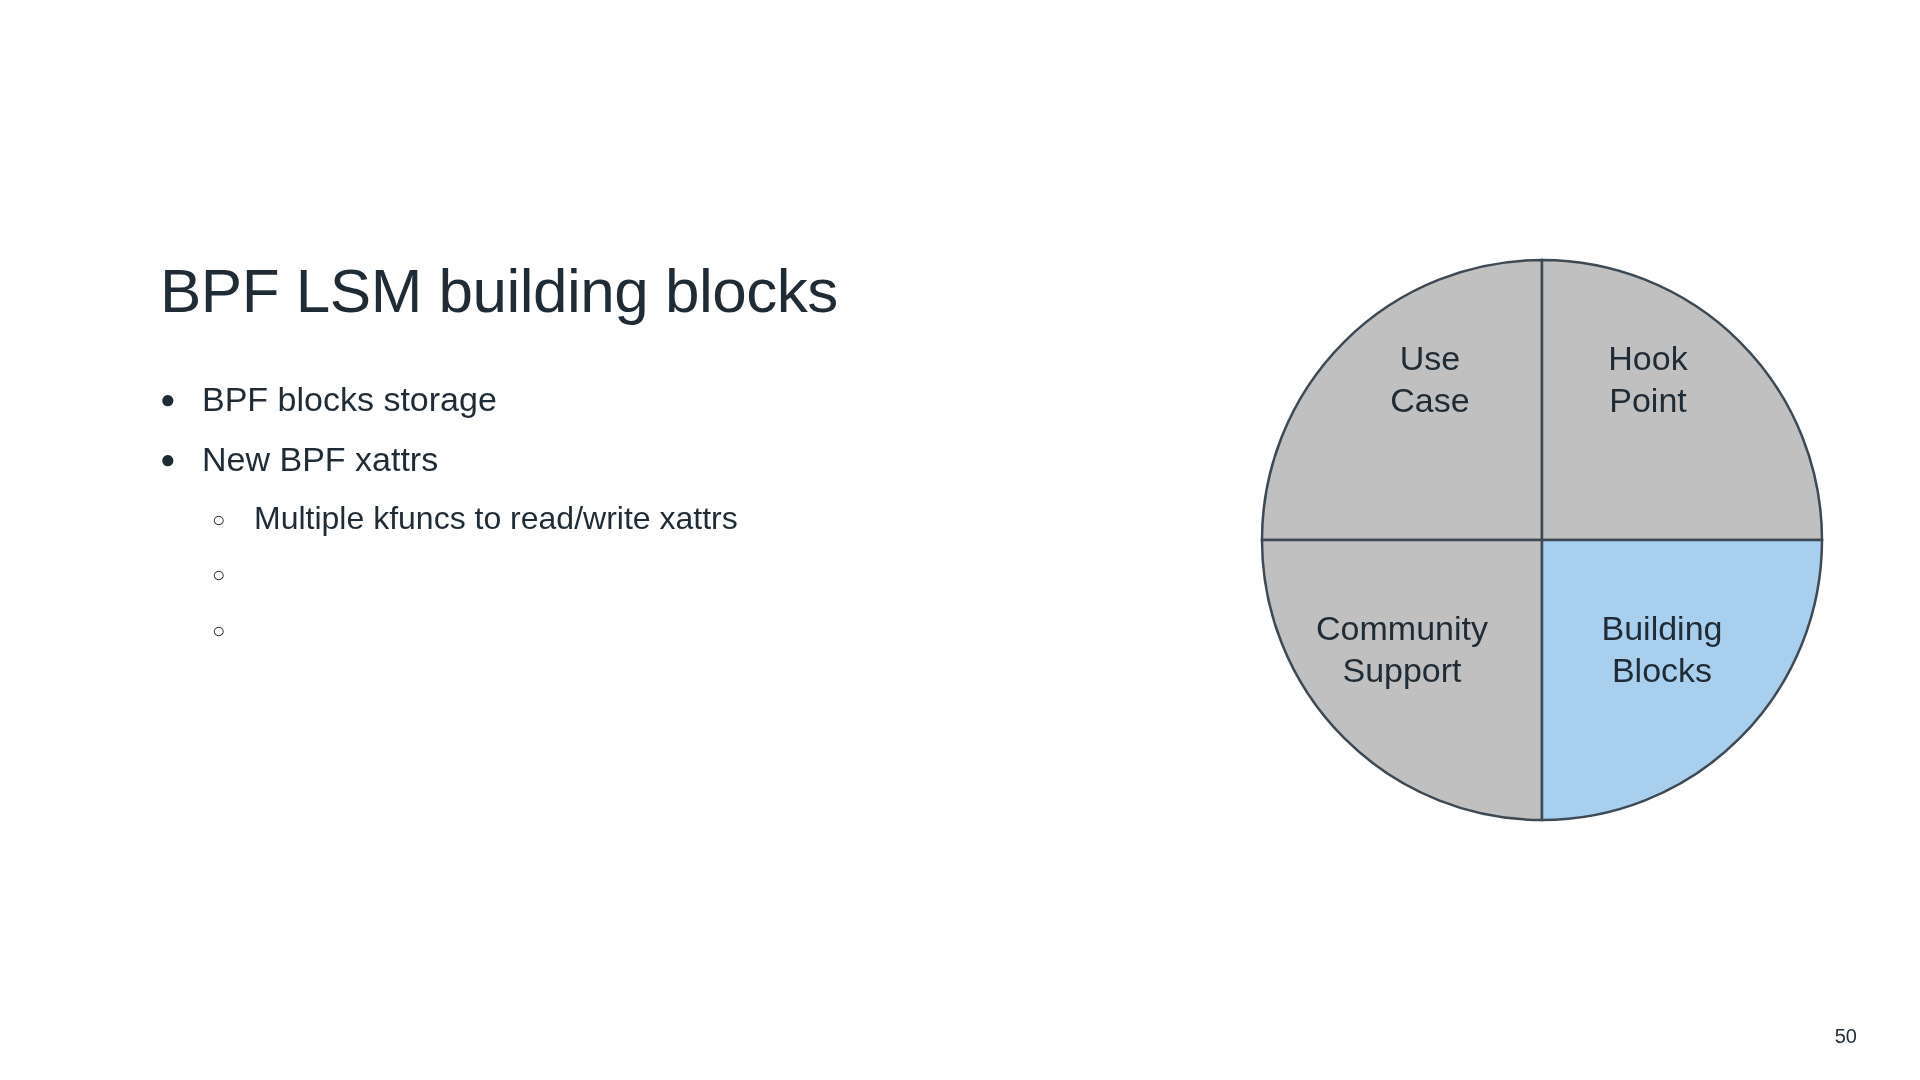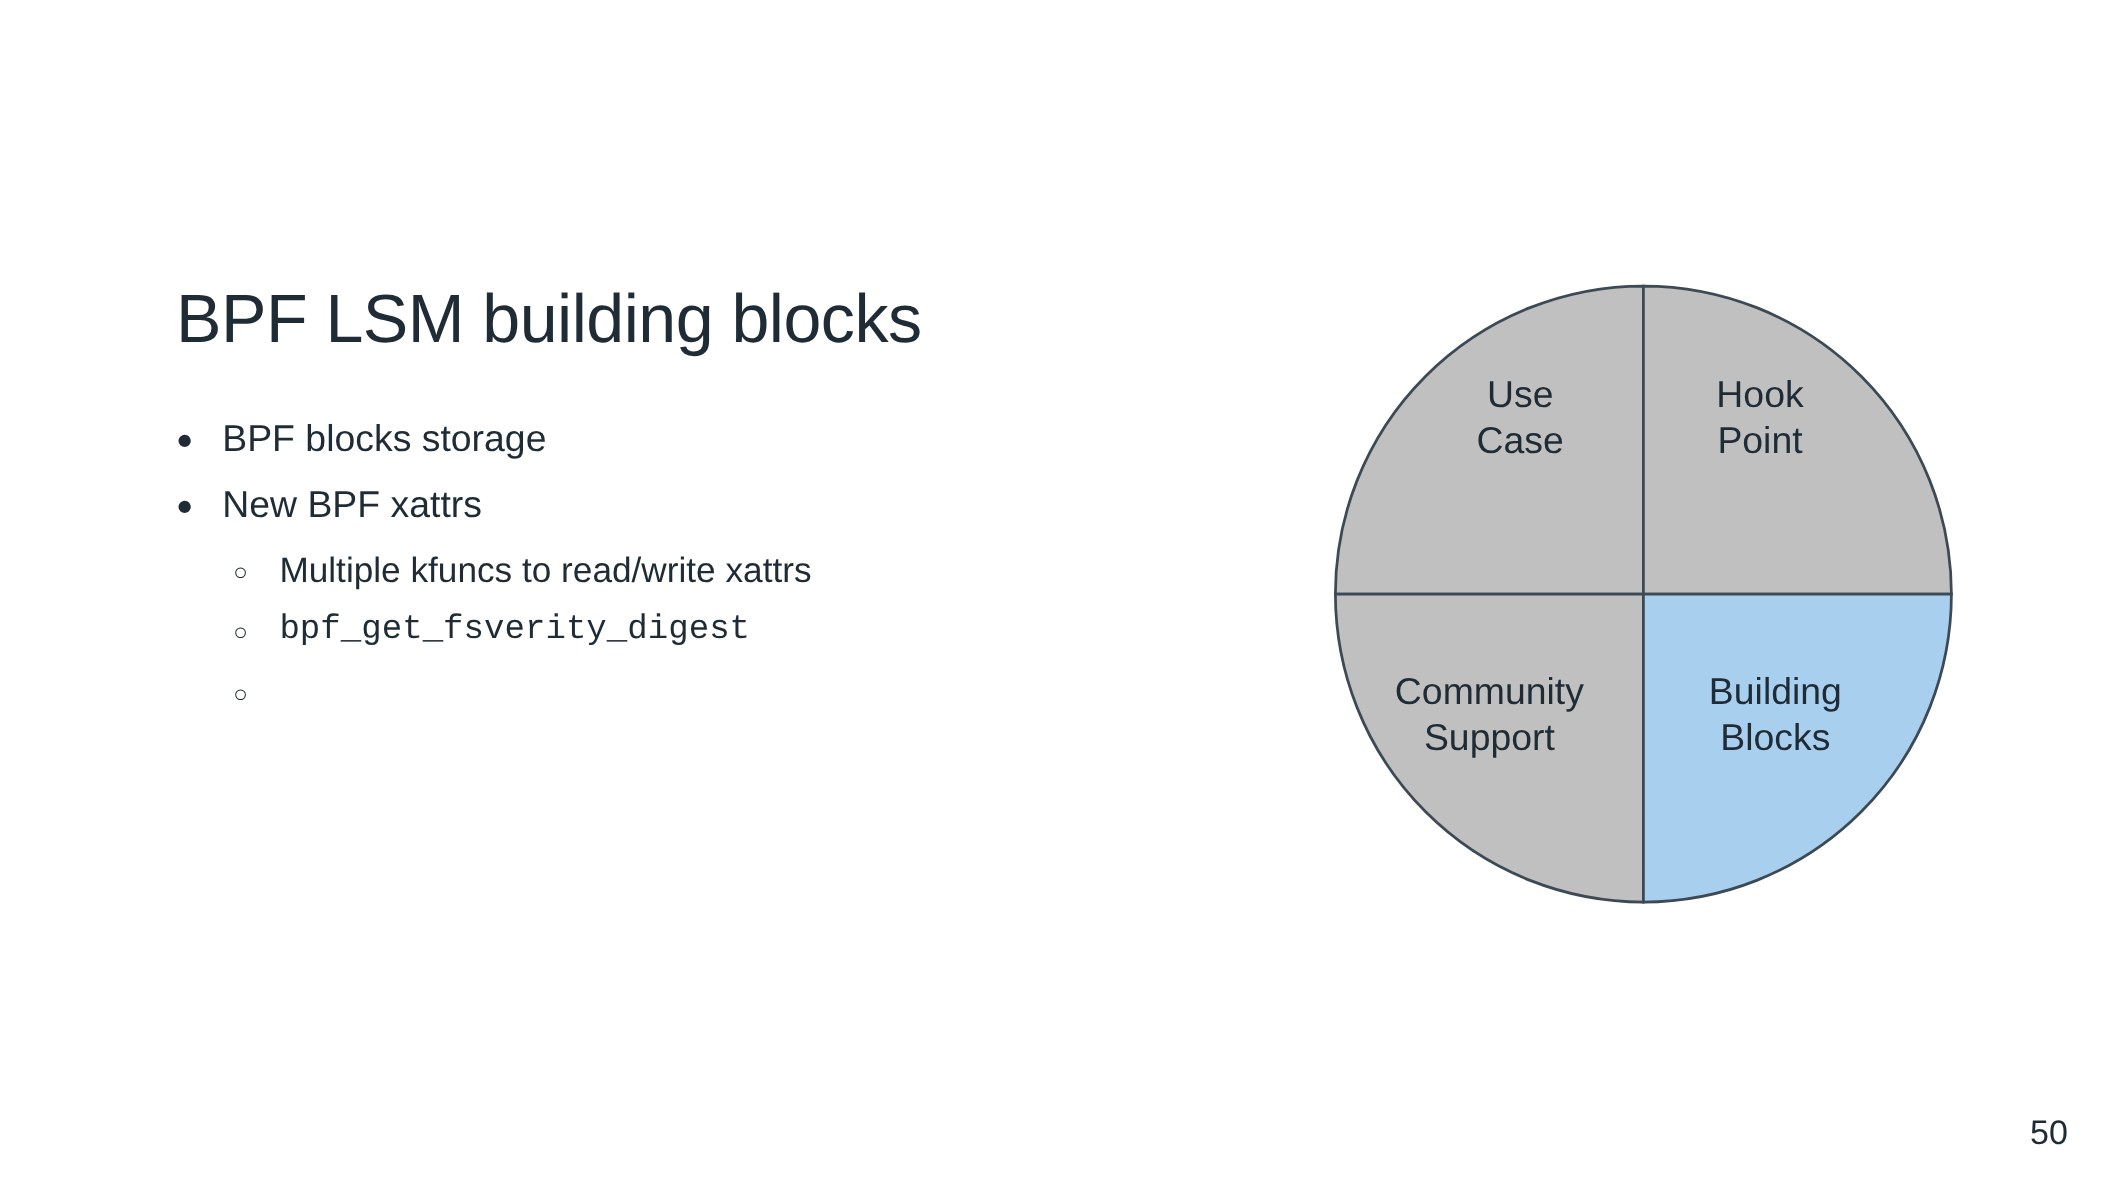--- a/index.html
+++ b/index.html
@@ -80,21 +80,21 @@
 
   .bullet.mono .btext {
     font-family: "Liberation Mono", "DejaVu Sans Mono", monospace;
     font-size: 31px;
     letter-spacing: 0px;
   }
 
   
   .diagram {
     position: absolute;
-    left: 1214px;
+    left: 1262px;
     top: 260px;
     width: 560px;
     height: 560px;
     text-decoration: underline;
   }
 
   .diagram svg {
     display: block;
     width: 560px;
     height: 560px;
@@ -103,23 +103,23 @@
 
   .quad-label {
     font-family: "Liberation Sans", sans-serif;
     font-size: 34px;
     fill: #1f2b35;
   }
 
   
   .page-number {
     position: absolute;
-    right: 40px;
+    right: 63px;
     bottom: 32px;
-    font-size: 31px;
+    font-size: 20px;
     color: #1f2b35;
   }
 </style>
 </head>
 <body>
 
 <div class="slide">
 
   <div class="content-col">
     <h1 class="slide-title">BPF LSM building blocks</h1>
@@ -136,21 +136,20 @@
         <span class="btext">New BPF xattrs</span>
       </li>
 
       <li class="bullet level-2">
         <span class="marker hollow">○</span>
         <span class="btext">Multiple kfuncs to read/write xattrs</span>
       </li>
 
       <li class="bullet level-2 mono">
         <span class="marker hollow">○</span>
-        <span class="btext">bpf_get_fsverity_digest</span>
       </li>
 
       <li class="bullet level-2 mono">
         <span class="marker hollow">○</span>
       </li>
 
     </ul>
   </div>
 
   <div class="diagram">

